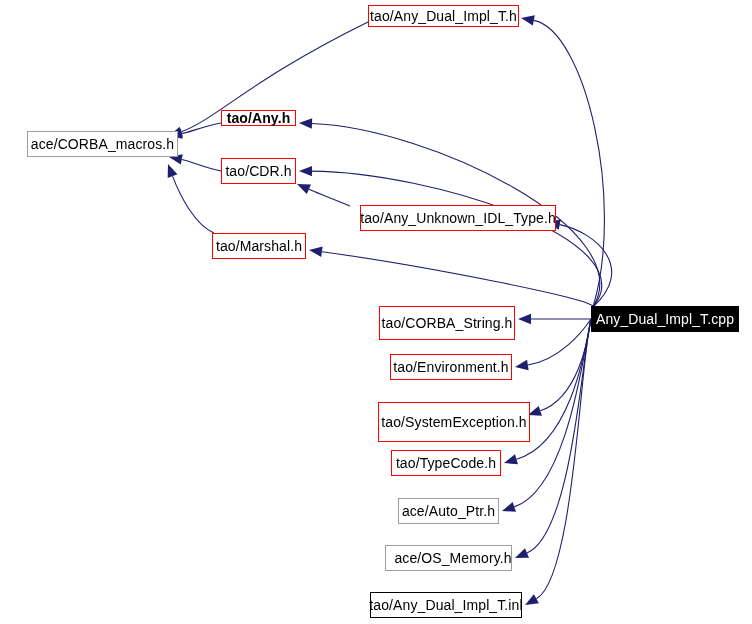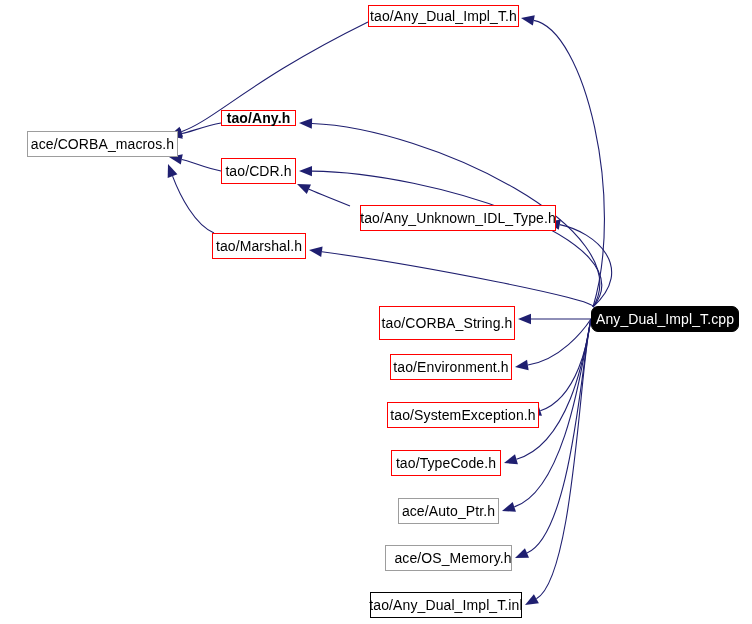--- a/index.html
+++ b/index.html
@@ -110,27 +110,27 @@
       </div>
       <div class="node" style="left: 360px; top: 205px; width: 196px; height: 26px;">
         <span class="node-label">tao/Any_Unknown_IDL_Type.h</span>
       </div>
       <div class="node" style="left: 212px; top: 233px; width: 94px; height: 26px;">
         <span class="node-label">tao/Marshal.h</span>
       </div>
       <div class="node" style="left: 379px; top: 306px; width: 136px; height: 34px;">
         <span class="node-label">tao/CORBA_String.h</span>
       </div>
-      <div class="node focus" style="left: 591px; top: 306px; width: 148px; height: 26px; border-radius: 7px;">
+      <div class="node focus" style="left: 591px; top: 306px; width: 148px; height: 26px;">
         <span class="node-label">Any_Dual_Impl_T.cpp</span>
       </div>
       <div class="node" style="left: 390px; top: 354px; width: 122px; height: 26px;">
         <span class="node-label">tao/Environment.h</span>
       </div>
-      <div class="node" style="left: 387px; top: 402px; width: 152px; height: 26px;">
+      <div class="node" style="left: 378px; top: 402px; width: 152px; height: 40px;">
         <span class="node-label">tao/SystemException.h</span>
       </div>
       <div class="node" style="left: 391px; top: 450px; width: 110px; height: 26px;">
         <span class="node-label">tao/TypeCode.h</span>
       </div>
       <div class="node lib" style="left: 398px; top: 498px; width: 101px; height: 26px;">
         <span class="node-label">ace/Auto_Ptr.h</span>
       </div>
       <div class="node lib" style="left: 385px; top: 545px; width: 127px; height: 26px; padding-left: 9px;">
         <span class="node-label">ace/OS_Memory.h</span>

